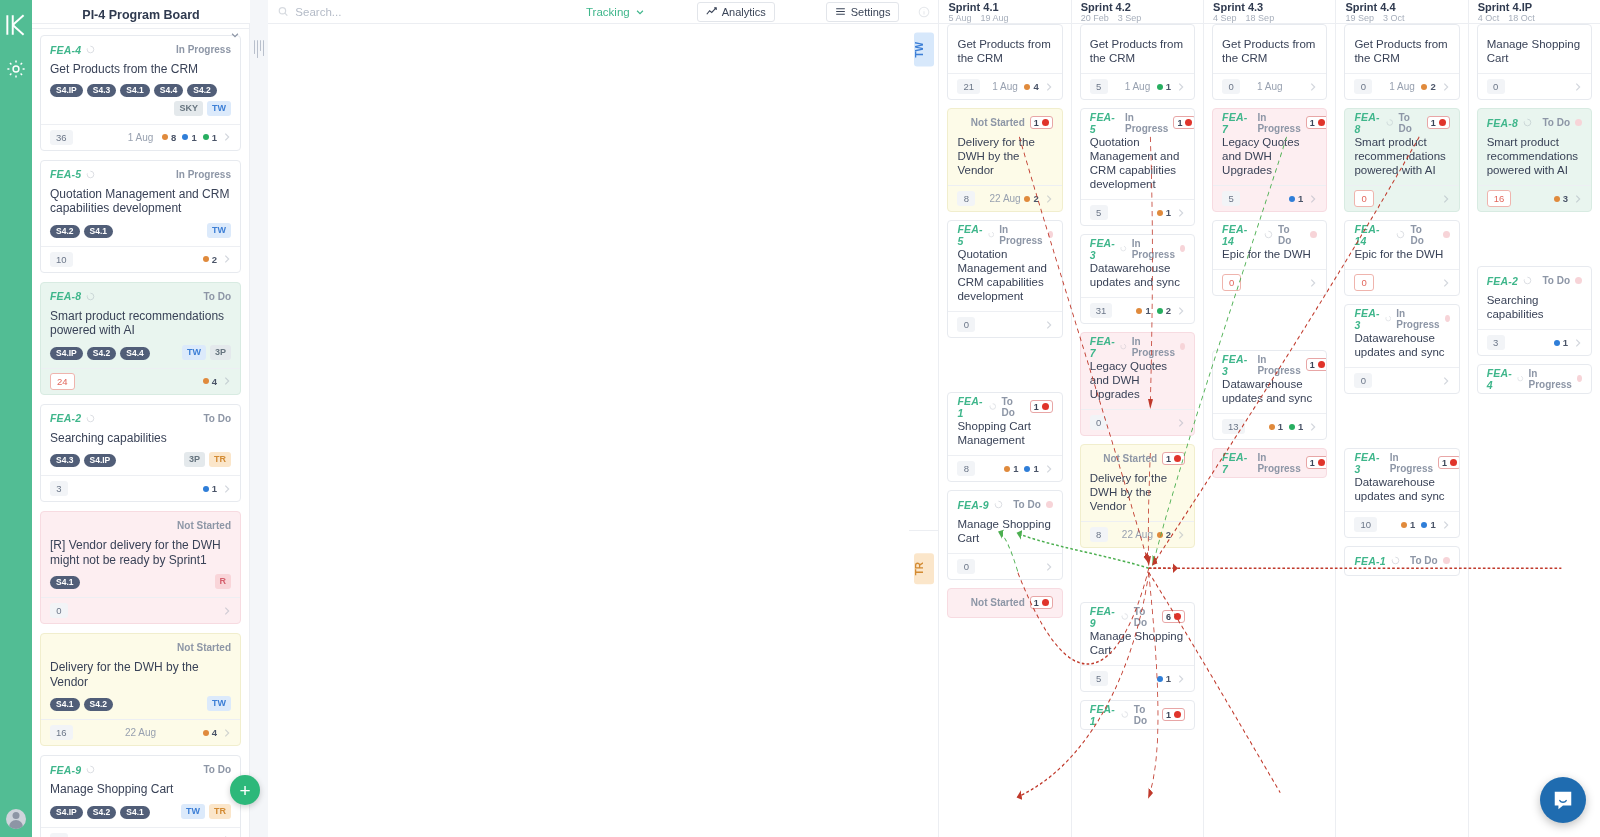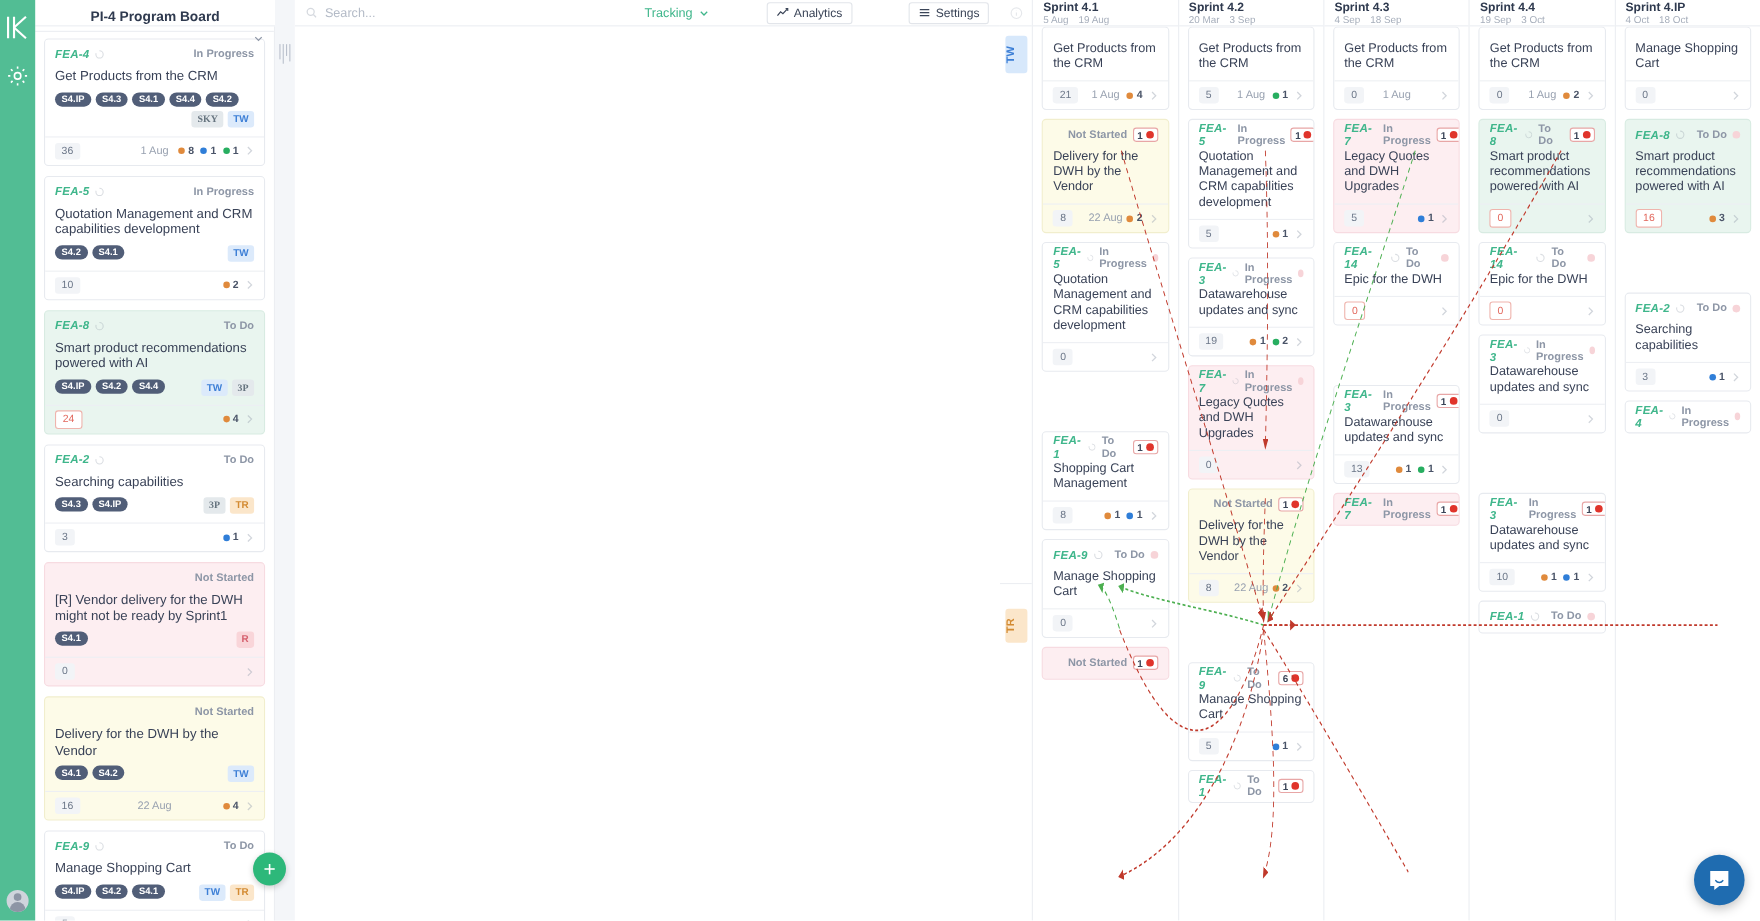--- a/index.html
+++ b/index.html
@@ -55,29 +55,29 @@
   }
   .card.green { background:#e9f5ef; border-color:#d6ead f; border-color:#d8ebe2; }
   .card.pink  { background:#fdeef1; border-color:#f7dbe1; }
   .card.yellow{ background:#fdfbe8; border-color:#f1eecd; }
   .card-body { padding: 7px 9px 8px 9px; }
   .card-top { display:flex; align-items:center; gap:5px; height:13px; }
   .fea-id { font-size:10.5px; font-weight:700; color:#3fb68b; letter-spacing:.2px;font-style:italic; }
   .sync-ic { width:9px; height:9px; opacity:.28; }
   .card-status { margin-left:auto; font-size:10px; color:#8d96a6;font-weight:bold; }
   .card-title { font-size:12px; line-height:14.5px; color:#394257; margin-top:6px; }
-  .tagrow { display:flex; flex-wrap:wrap; gap:4px; margin-top:7px; align-items:flex-start; }
+  .tagrow { display:flex; flex-wrap:wrap; gap:4px; margin-top:7px; align-items:flex-end; }
   .tag {
     background:#515e78; color:#fff; font-size:8.5px; font-weight:700;
     border-radius:8px; padding:2px 6px 2.5px 6px; line-height:1;
   }
   .people { margin-left:auto; display:flex; gap:4px; }
   .pchip { font-size:9px; font-weight:700; border-radius:3px; padding:3px 5px; line-height:1; }
   .pchip.blue { background:#dceafb; color:#3d7fd6; }
-  .pchip.grey { background:#e4e9ec; color:#66747f;font-family:Liberation Serif, serif; }
+  .pchip.grey { background:#e4e9ec; color:#66747f; }
   .pchip.orange { background:#fbe6ca; color:#d38b33; }
   .pchip.red { background:#f9d5d9; color:#d5606e; }
   .card-foot {
     display:flex; align-items:center; gap:6px; height:26px;
     padding: 0 9px; border-top:1px solid #edeff3;
   }
   .pts {
     font-size:9.5px; color:#6b7688; background:#f2f4f7;
     border-radius:3px; padding:2px 6px; min-width:18px; text-align:center;
   }
@@ -615,21 +615,21 @@
                     </span>
                   </div>
                 </div>
               </div>
             </div>
           </div>
           <div class="col">
             <div class="col-head">
               <div class="col-name">Sprint 4.2</div>
               <div class="col-dates">
-                <span>20 Mar</span>
+                <span>20 Feb</span>
                 <span>3 Sep</span>
               </div>
             </div>
             <div class="col-body">
               <div class="card bcard ">
                 <div class="card-body minbody">
                   <div class="card-title">Get Products from the CRM</div>
                 </div>
                 <div class="card-foot">
                   <span class="pts">5</span>
@@ -679,21 +679,21 @@
                     <span class="fea-id">FEA-3</span>
                     <svg class="sync-ic" viewBox="0 0 12 12">
                       <circle cx="6" cy="6" r="4.4" fill="none" stroke="#7d8898" stroke-width="1.3" stroke-dasharray="15 5"></circle>
                     </svg>
                     <span class="card-status">In Progress</span>
                     <span class="ghost-dot" style="margin-left: 0px;"></span>
                   </div>
                   <div class="card-title">Datawarehouse updates and sync</div>
                 </div>
                 <div class="card-foot">
-                  <span class="pts">19</span>
+                  <span class="pts">31</span>
                   <div class="foot-right">
                     <span class="dotnum">
                       <span class="dot orange"></span>
                       <span>1</span>
                     </span>
                     <span class="dotnum">
                       <span class="dot green"></span>
                       <span>2</span>
                     </span>
                     <svg class="chev-r" viewBox="0 0 8 12">

